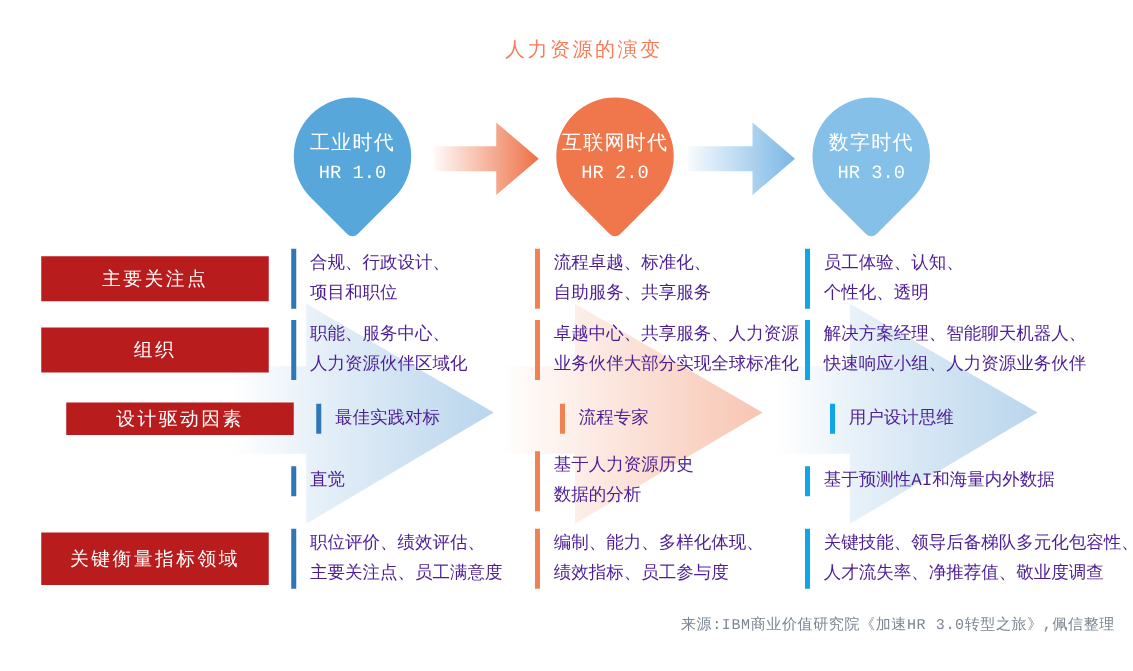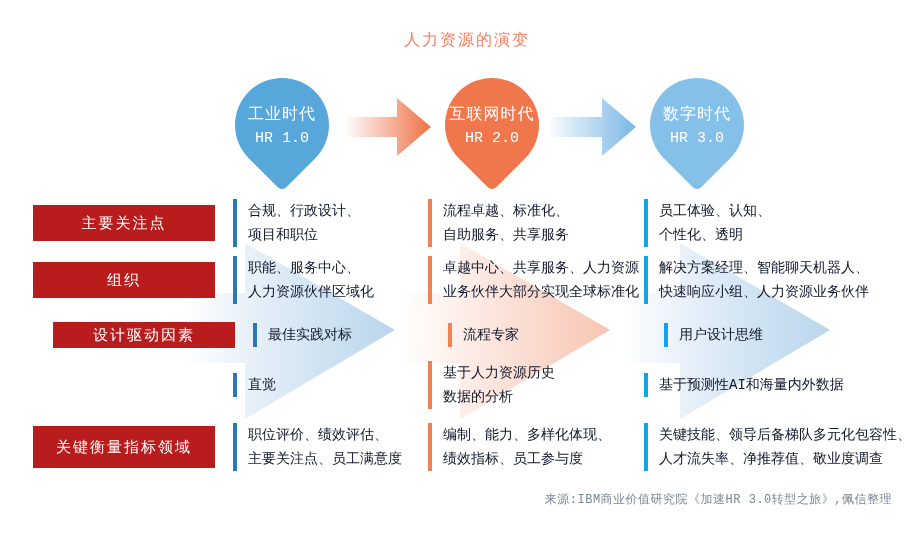--- a/index.html
+++ b/index.html
@@ -40,21 +40,21 @@
   
   .row { position:absolute; left:0; width:906px; z-index:2; }
   .row-label {
     position:absolute; left:33px; width:182px; height:100%;
     background:#b91c1c; color:#ffffff;
     display:flex; align-items:center; justify-content:center;
     font-size:15px; letter-spacing:2px;
   }
   .cell {
     position:absolute; top:50%; transform:translateY(-50%);
-    font-size:14px; line-height:24px; color:#0f172a;
+    font-size:14px; line-height:24px; color:#4c1d95;
     white-space:nowrap; padding-left:11px;
   }
   .cell.c1 { left:233px; border-left:4px solid #2E76B6; }
   .cell.c2 { left:428px; border-left:4px solid #F08153; }
   .cell.c3 { left:644px; border-left:4px solid #0ea5e9; }
   .cell-line { display:block; }
   
   .source {
     position:absolute; right:14px; top:491px;
     font-size:12px; color:#7B8693; letter-spacing:0.5px;

